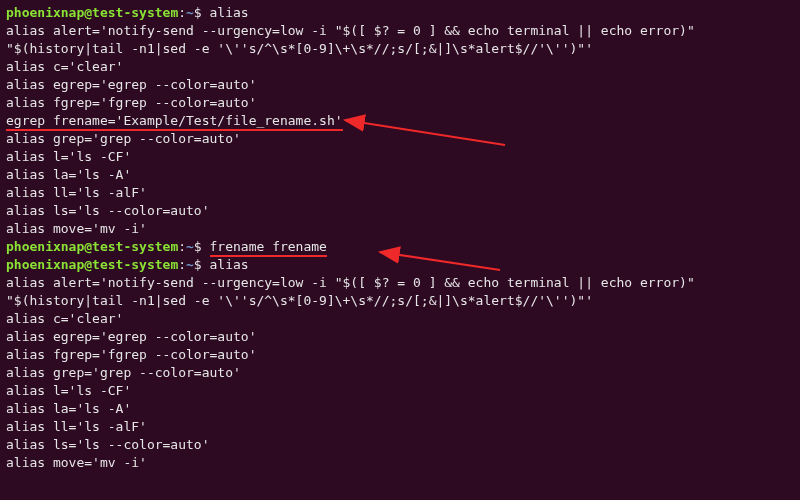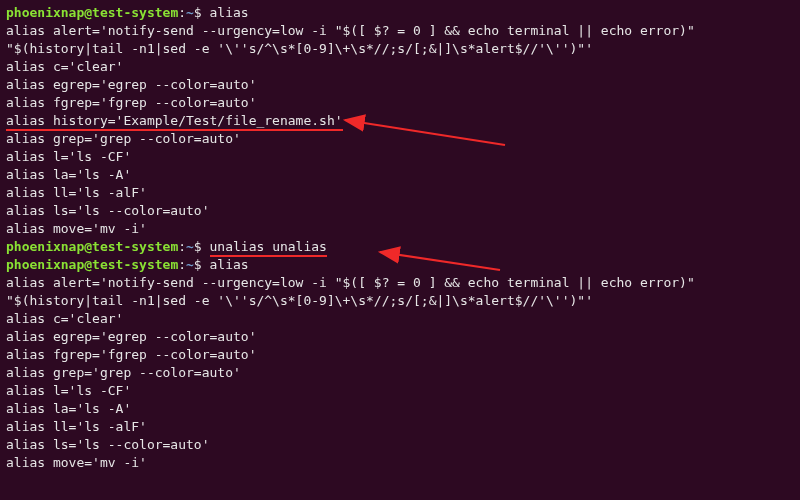--- a/index.html
+++ b/index.html
@@ -48,28 +48,28 @@
 </head>
 <body>
 
 <div id="term">
     <div class="line"><span class="user">phoenixnap</span><span class="at">@</span><span class="host">test-system</span><span class="out">:</span><span class="path">~</span><span class="dollar">$</span> <span class="out">alias</span></div>
     <div class="line"><span class="out">alias alert='notify-send --urgency=low -i "$([ $? = 0 ] &amp;&amp; echo terminal || echo error)"</span></div>
     <div class="line"><span class="out">"$(history|tail -n1|sed -e '\''s/^\s*[0-9]\+\s*//;s/[;&amp;|]\s*alert$//'\'')"'</span></div>
     <div class="line"><span class="out">alias c='clear'</span></div>
     <div class="line"><span class="out">alias egrep='egrep --color=auto'</span></div>
     <div class="line"><span class="out">alias fgrep='fgrep --color=auto'</span></div>
-    <div class="line"><span class="out underlined">alias history='Example/Test/file_rename.sh'</span></div>
+    <div class="line"><span class="out underlined">egrep frename='Example/Test/file_rename.sh'</span></div>
     <div class="line"><span class="out">alias grep='grep --color=auto'</span></div>
     <div class="line"><span class="out">alias l='ls -CF'</span></div>
     <div class="line"><span class="out">alias la='ls -A'</span></div>
     <div class="line"><span class="out">alias ll='ls -alF'</span></div>
     <div class="line"><span class="out">alias ls='ls --color=auto'</span></div>
     <div class="line"><span class="out">alias move='mv -i'</span></div>
-    <div class="line"><span class="user">phoenixnap</span><span class="at">@</span><span class="host">test-system</span><span class="out">:</span><span class="path">~</span><span class="dollar">$</span> <span class="out underlined">unalias unalias</span></div>
+    <div class="line"><span class="user">phoenixnap</span><span class="at">@</span><span class="host">test-system</span><span class="out">:</span><span class="path">~</span><span class="dollar">$</span> <span class="out underlined">frename frename</span></div>
     <div class="line"><span class="user">phoenixnap</span><span class="at">@</span><span class="host">test-system</span><span class="out">:</span><span class="path">~</span><span class="dollar">$</span> <span class="out">alias</span></div>
     <div class="line"><span class="out">alias alert='notify-send --urgency=low -i "$([ $? = 0 ] &amp;&amp; echo terminal || echo error)"</span></div>
     <div class="line"><span class="out">"$(history|tail -n1|sed -e '\''s/^\s*[0-9]\+\s*//;s/[;&amp;|]\s*alert$//'\'')"'</span></div>
     <div class="line"><span class="out">alias c='clear'</span></div>
     <div class="line"><span class="out">alias egrep='egrep --color=auto'</span></div>
     <div class="line"><span class="out">alias fgrep='fgrep --color=auto'</span></div>
     <div class="line"><span class="out">alias grep='grep --color=auto'</span></div>
     <div class="line"><span class="out">alias l='ls -CF'</span></div>
     <div class="line"><span class="out">alias la='ls -A'</span></div>
     <div class="line"><span class="out">alias ll='ls -alF'</span></div>

